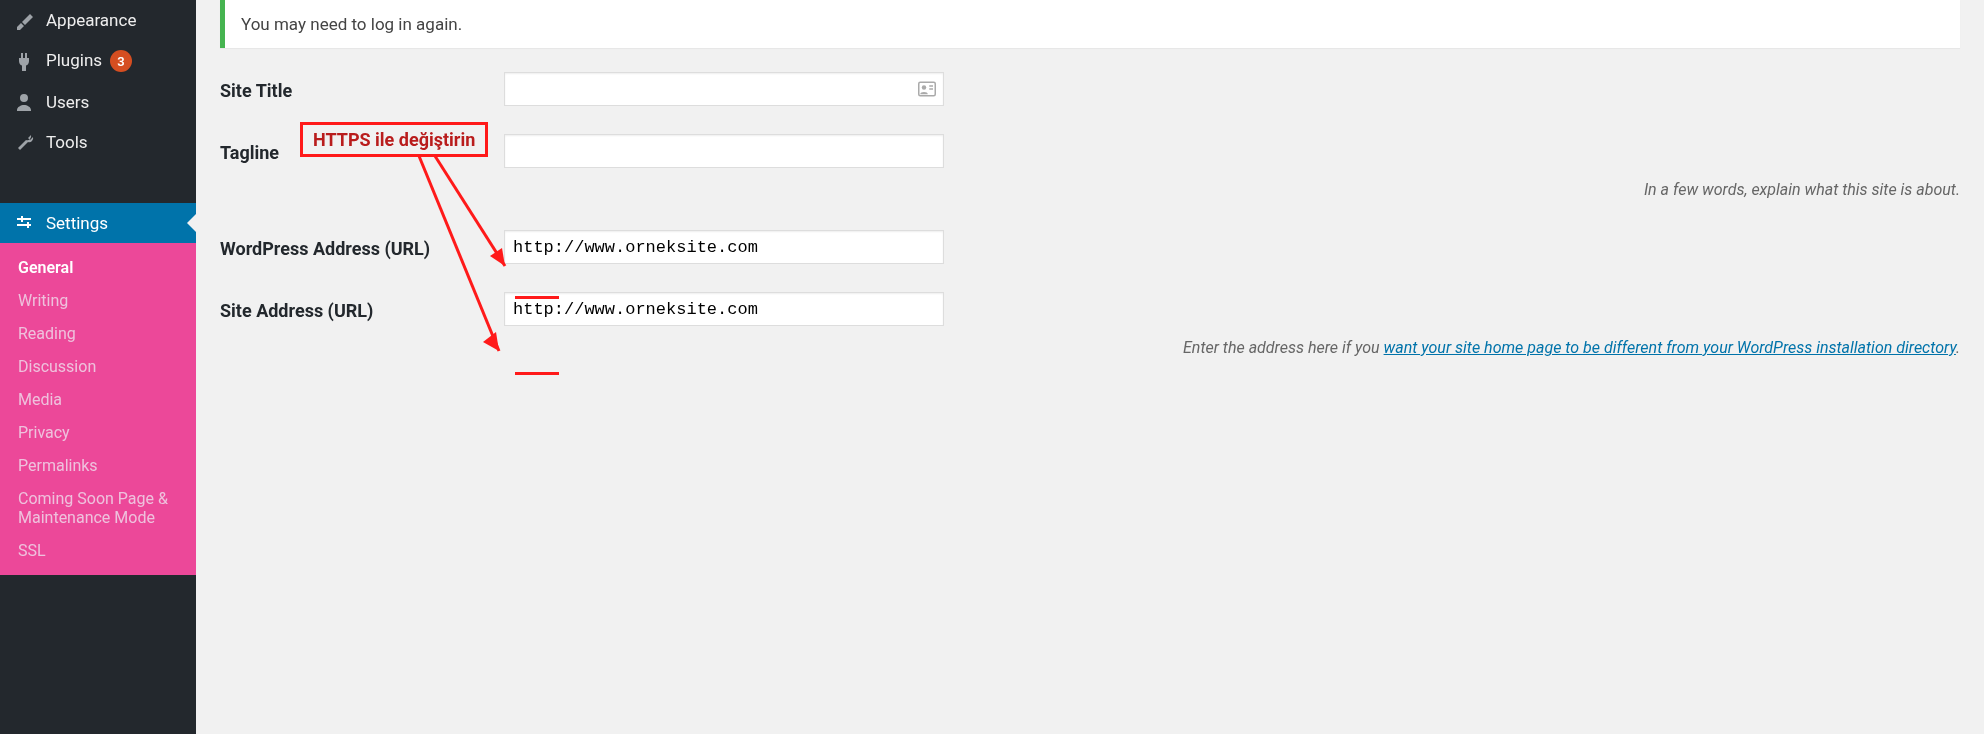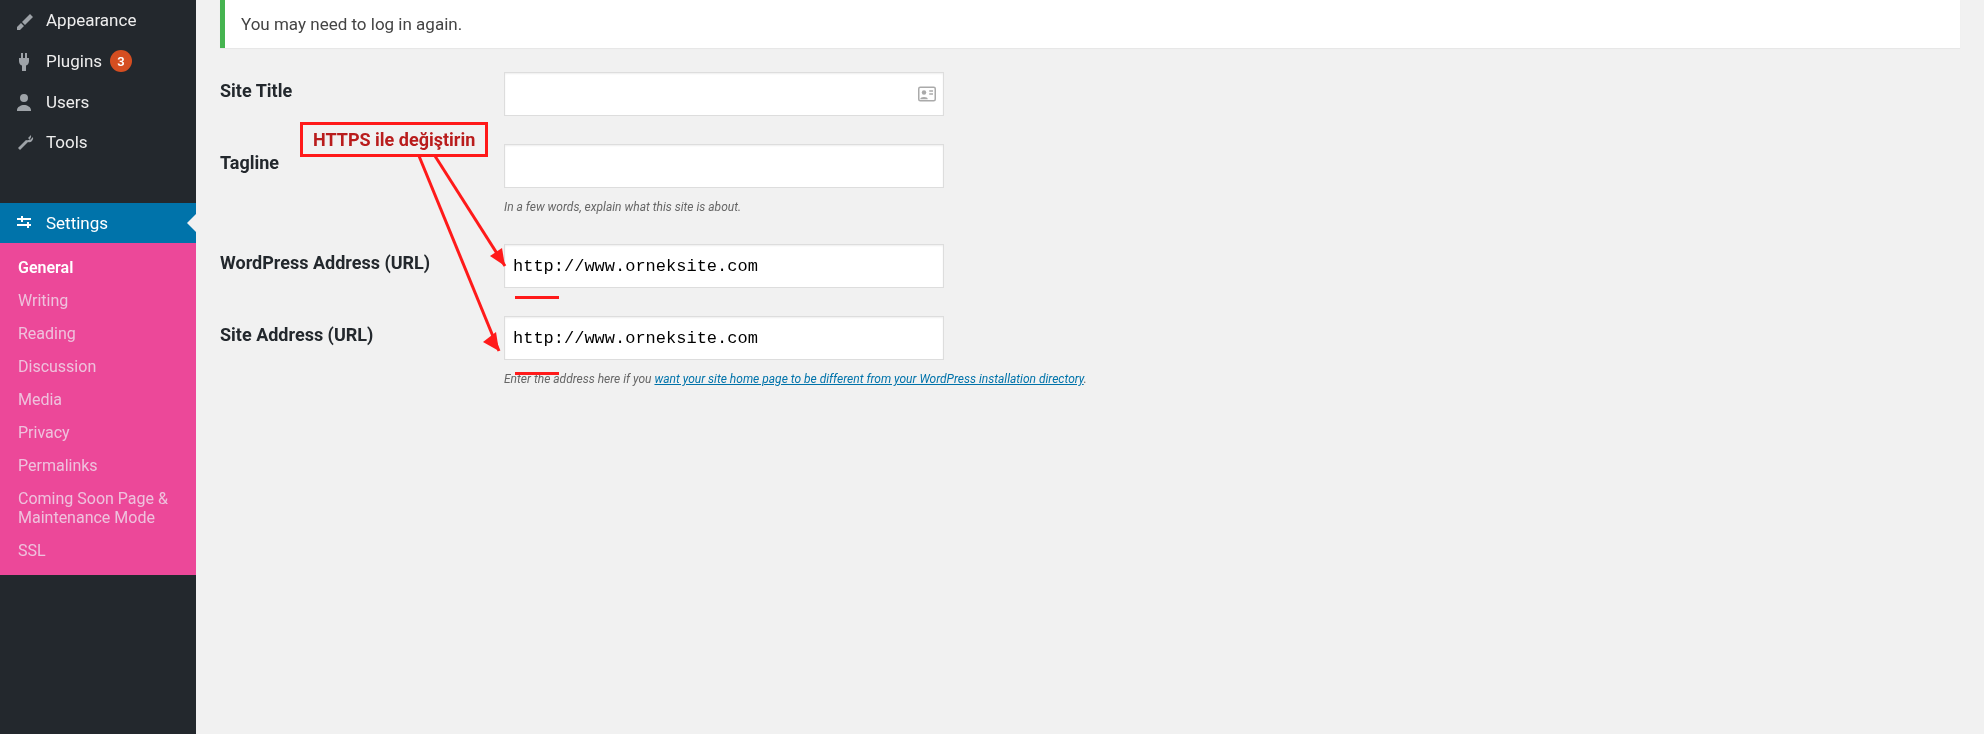--- a/index.html
+++ b/index.html
@@ -19,21 +19,20 @@
   position: absolute;
   left: 0; top: 0;
   width: 196px;
   height: 100%;
   background: #23282d;
   color: #eee;
   overflow: hidden;
 }
 .menu-item {
   display: flex;
-  align-items: center;
   padding: 10px 12px;
   font-size: 17px;
   color: #eee;
   cursor: pointer;
   position: relative;
 }
 .menu-item .micon {
   width: 24px;
   display: inline-flex;
   align-items: center;
@@ -116,41 +115,42 @@
   padding-top: 8px;
   font-size: 18px;
   font-weight: 700;
   color: #23282d;
 }
 .form-field {
   flex: 1;
 }
 .form-field input[type=text] {
   width: 440px;
-  height: 44px;
+  height: 34px;
   padding: 4px 8px;
   border: 1px solid #ddd;
   box-shadow: inset 0 1px 2px rgba(0,0,0,0.07);
   font-size: 17px;
   background: #fff;
   font-family: "Courier New", Courier, monospace;
 }
 .form-field input.regular-font {
   font-family: inherit;
 }
 .form-field input.focused {
   border: 2px solid #0073aa;
   outline: none;
 }
 .description {
   margin-top: 10px;
   font-style: italic;
   color: #666;
-  font-size: 12px;
+  font-size: 16px;
   line-height: 1.5;
+  text-align: right;
 }
 .description a { color: #0073aa; text-decoration: underline; }
 .description .bold { font-weight: 700; }
 
 
 .input-with-icon { position: relative; display: inline-block; }
 .input-with-icon .contact-icon {
   position: absolute;
   right: 8px;
   top: 50%;

